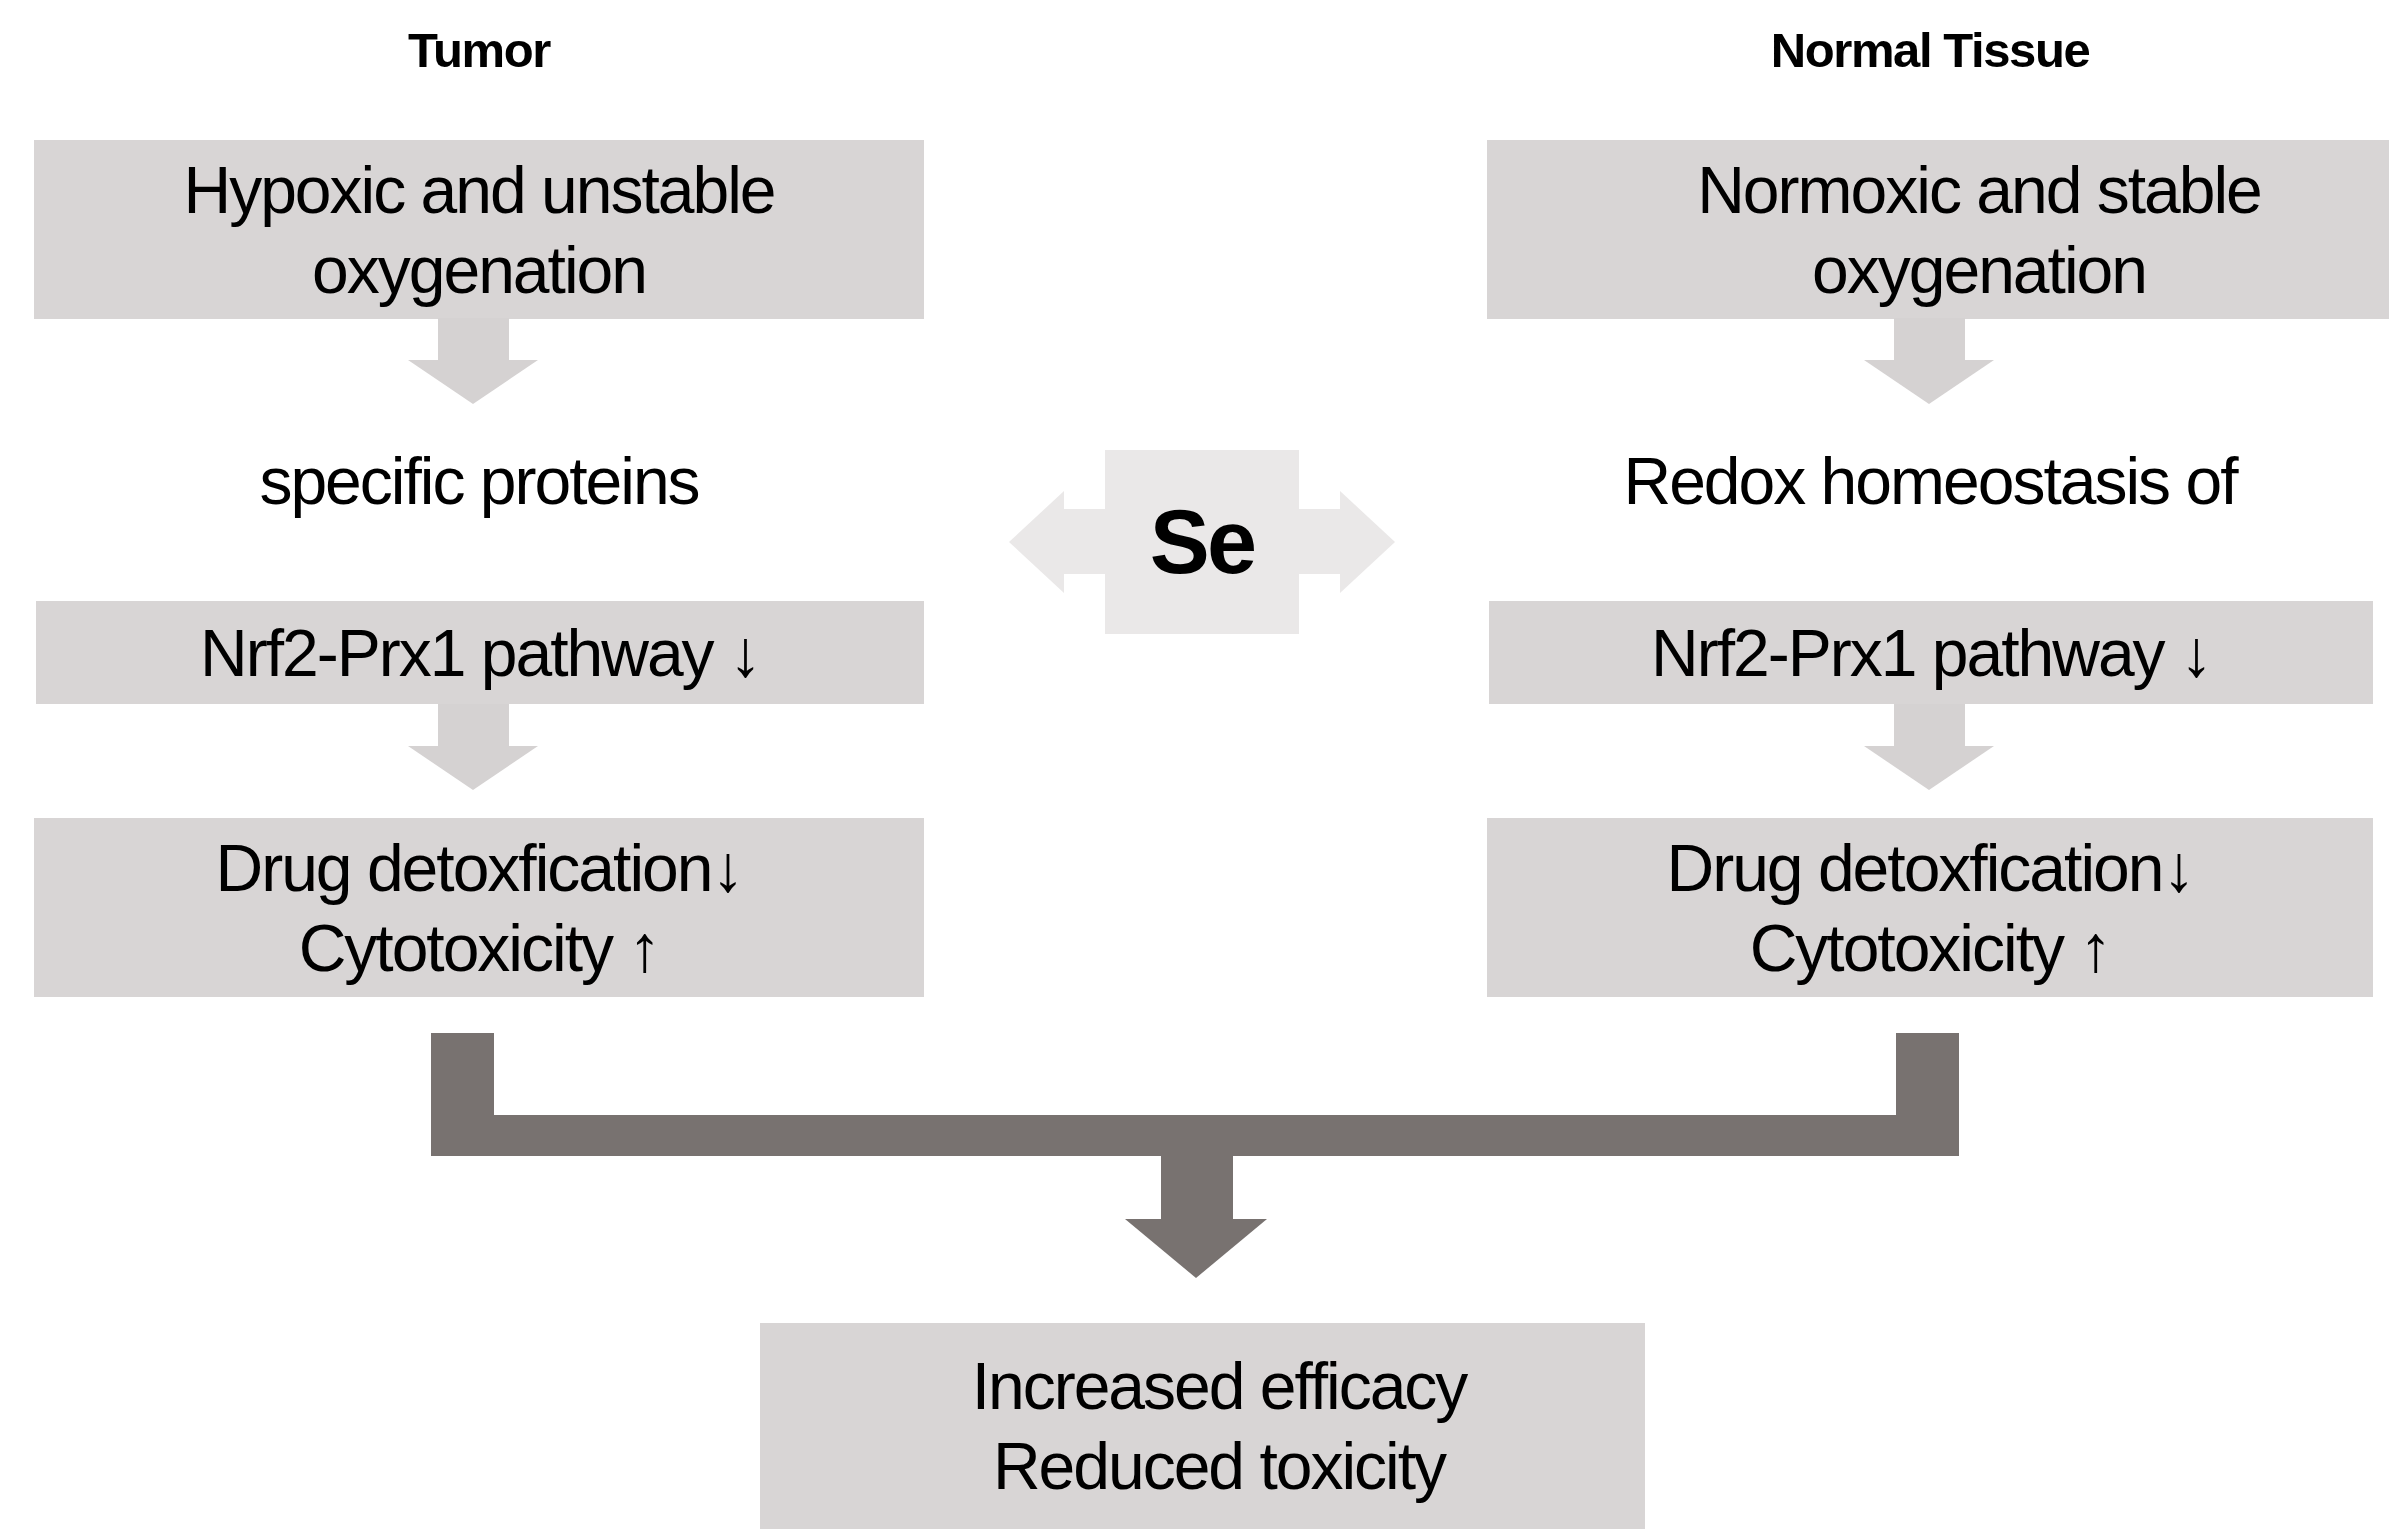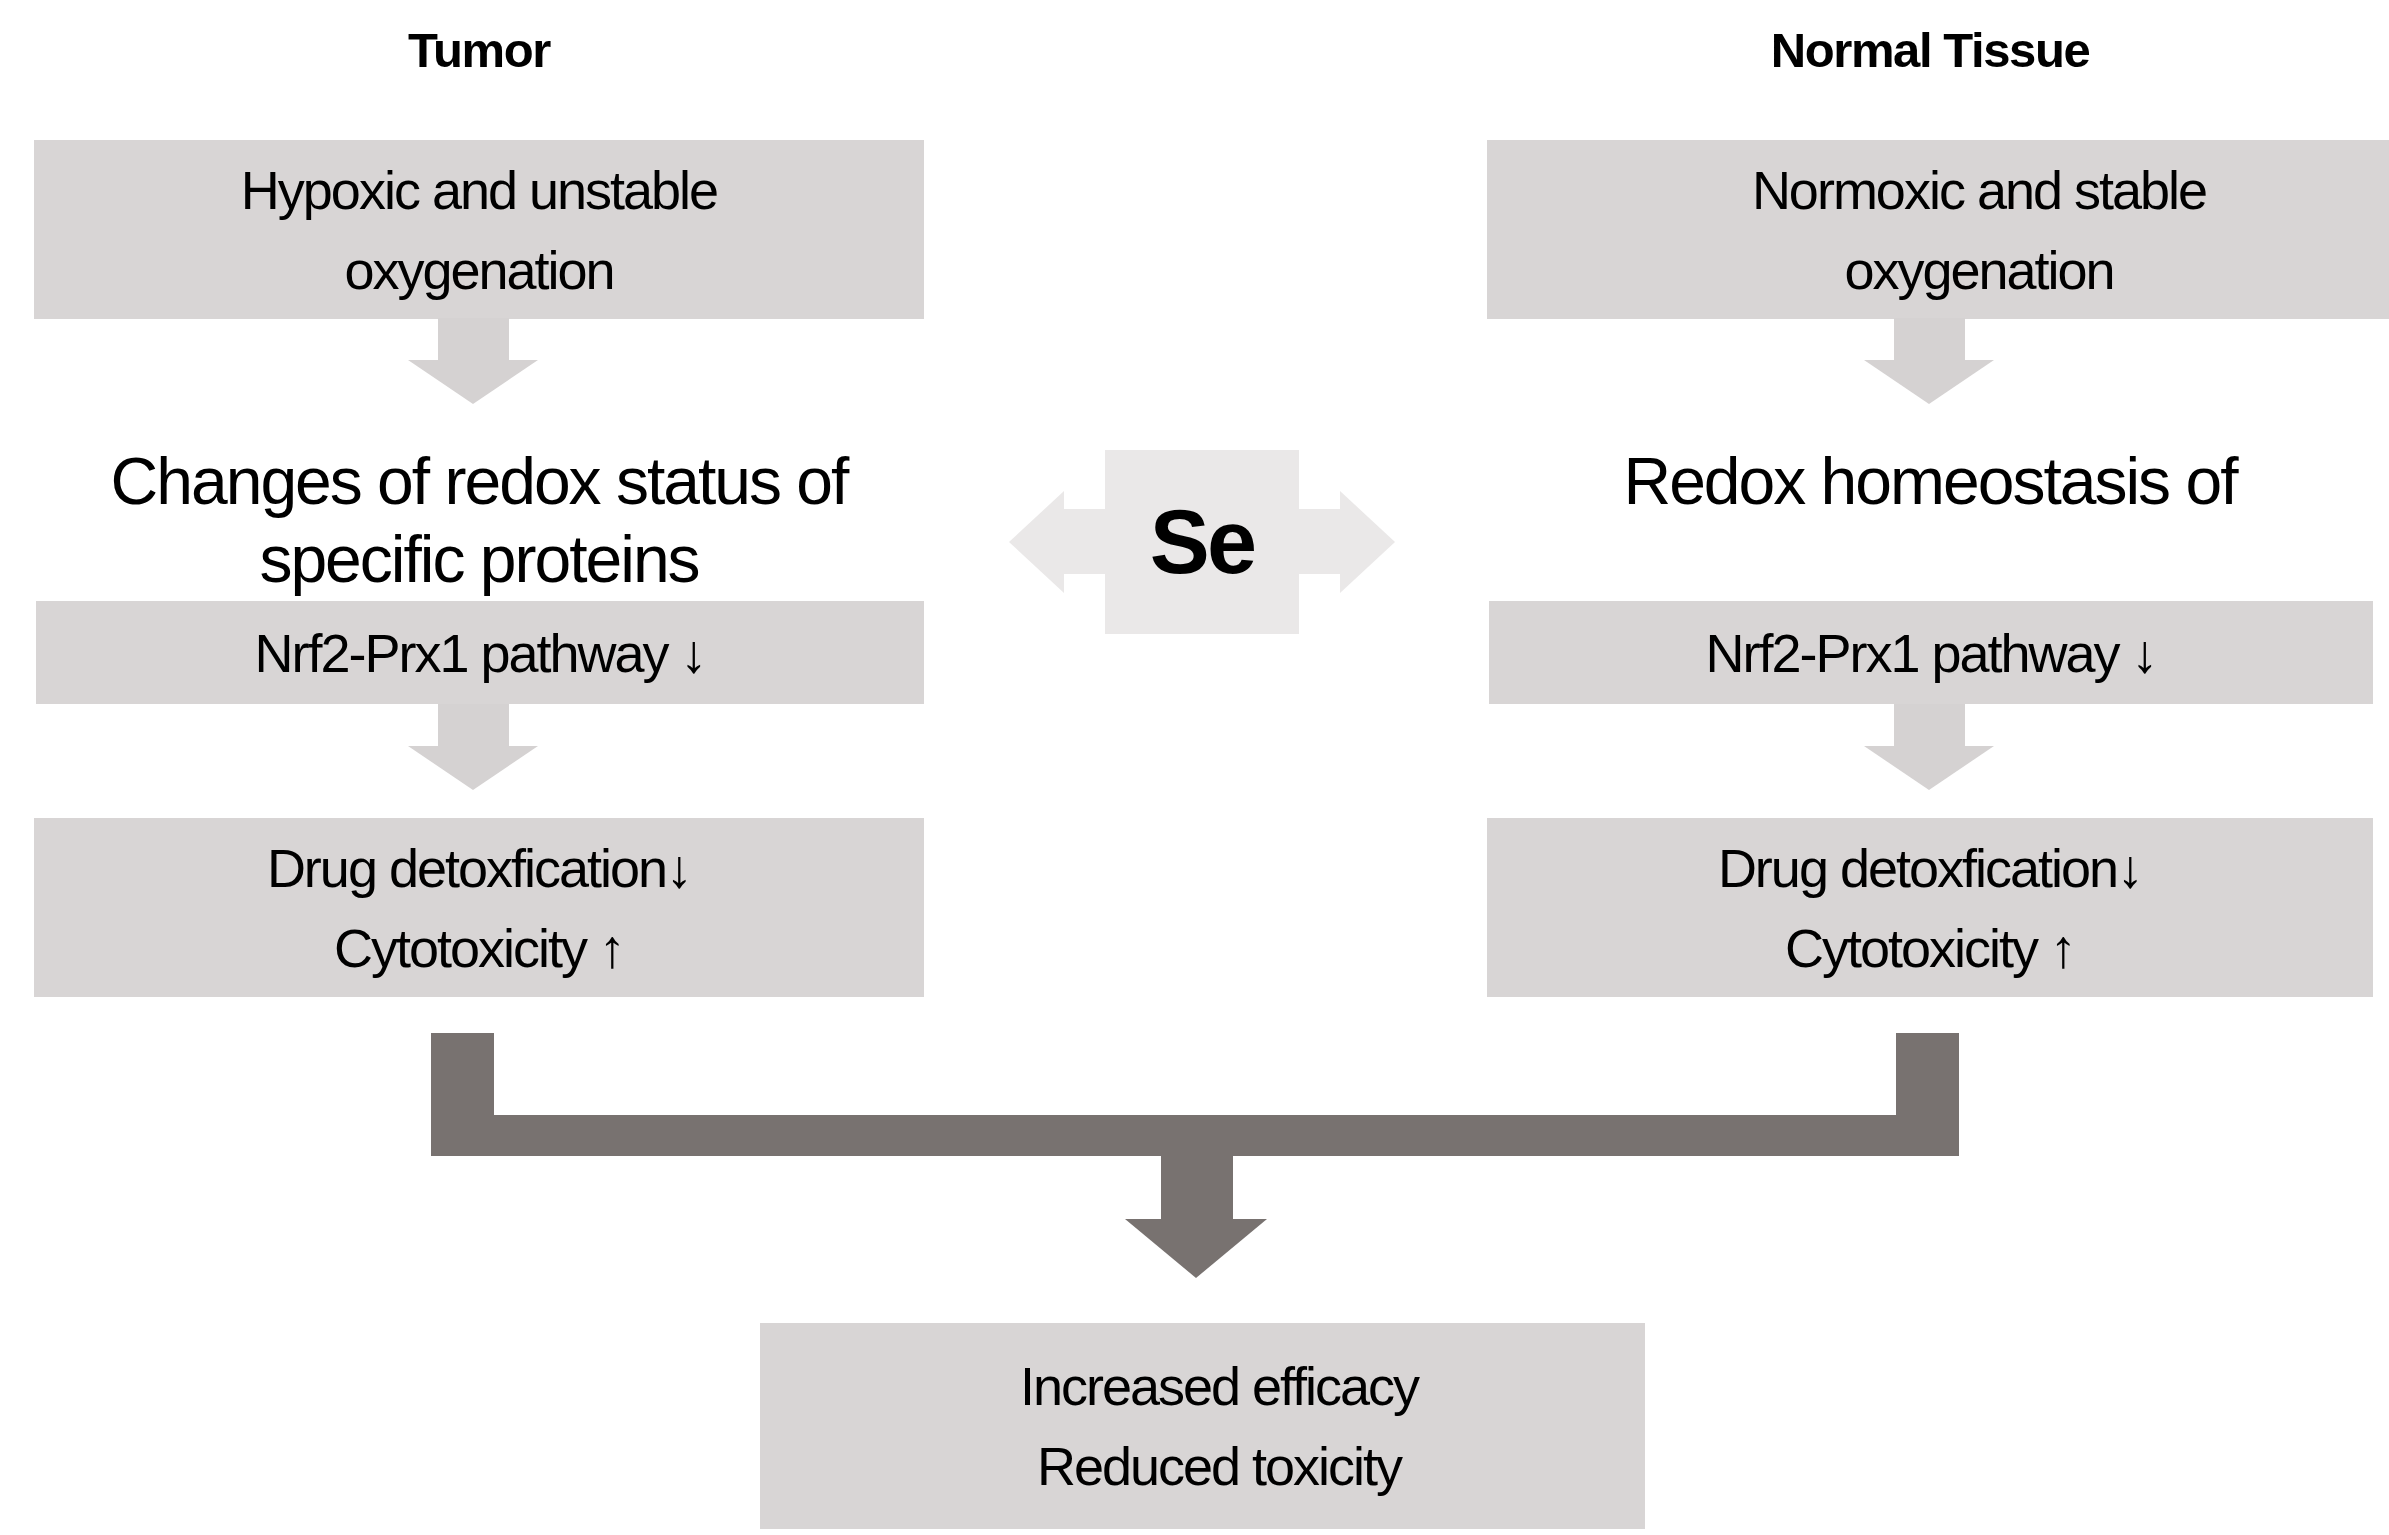--- a/index.html
+++ b/index.html
@@ -11,21 +11,21 @@
     --bg:#ffffff;
   }
   *{margin:0;padding:0;box-sizing:border-box;}
   html,body{width:2389px;height:1536px;background:var(--bg);overflow:hidden;}
   body{font-family:"Liberation Sans","DejaVu Sans",sans-serif;color:var(--ink);position:relative;}
 
   .title{position:absolute;font-weight:bold;font-size:49px;letter-spacing:-1.4px;text-align:center;}
 
   .gbox{position:absolute;background:var(--box);display:flex;flex-direction:column;
         justify-content:center;align-items:center;text-align:center;}
-  .gbox .line{font-size:54px;letter-spacing:-2px;line-height:80px;white-space:nowrap;}
+  .gbox .line{font-size:66px;letter-spacing:-2px;line-height:80px;white-space:nowrap;}
 
   .freetext{position:absolute;text-align:center;}
   .freetext .line{font-size:66px;letter-spacing:-2px;line-height:78px;white-space:nowrap;}
 
   
   .barrow{position:absolute;width:131px;}
   .barrow .stem{position:absolute;left:30px;top:0;width:71px;height:42px;background:var(--arrow);}
   .barrow .head{position:absolute;left:0;top:42px;width:0;height:0;
                 border-left:65px solid transparent;border-right:65px solid transparent;
                 border-top:44px solid var(--arrow);}
@@ -66,21 +66,20 @@
 <div class="barrow" style="left:408px;top:318px;">
   <div class="stem"></div>
   <div class="head"></div>
 </div>
 <div class="barrow" style="left:1864px;top:318px;">
   <div class="stem"></div>
   <div class="head"></div>
 </div>
 
 <div class="freetext" style="left:34px;top:442px;width:890px;">
-  <div class="line">Changes of redox status of</div>
   <div class="line">specific proteins</div>
 </div>
 <div class="freetext" style="left:1487px;top:442px;width:886px;">
   <div class="line">Redox homeostasis of</div>
 </div>
 
 <div class="tri-left" style="left:1009px;"></div>
 <div class="sidearrow-bar" style="left:1062px;width:44px;"></div>
 <div class="sidearrow-bar" style="left:1298px;width:44px;"></div>
 <div class="tri-right" style="left:1340px;"></div>

